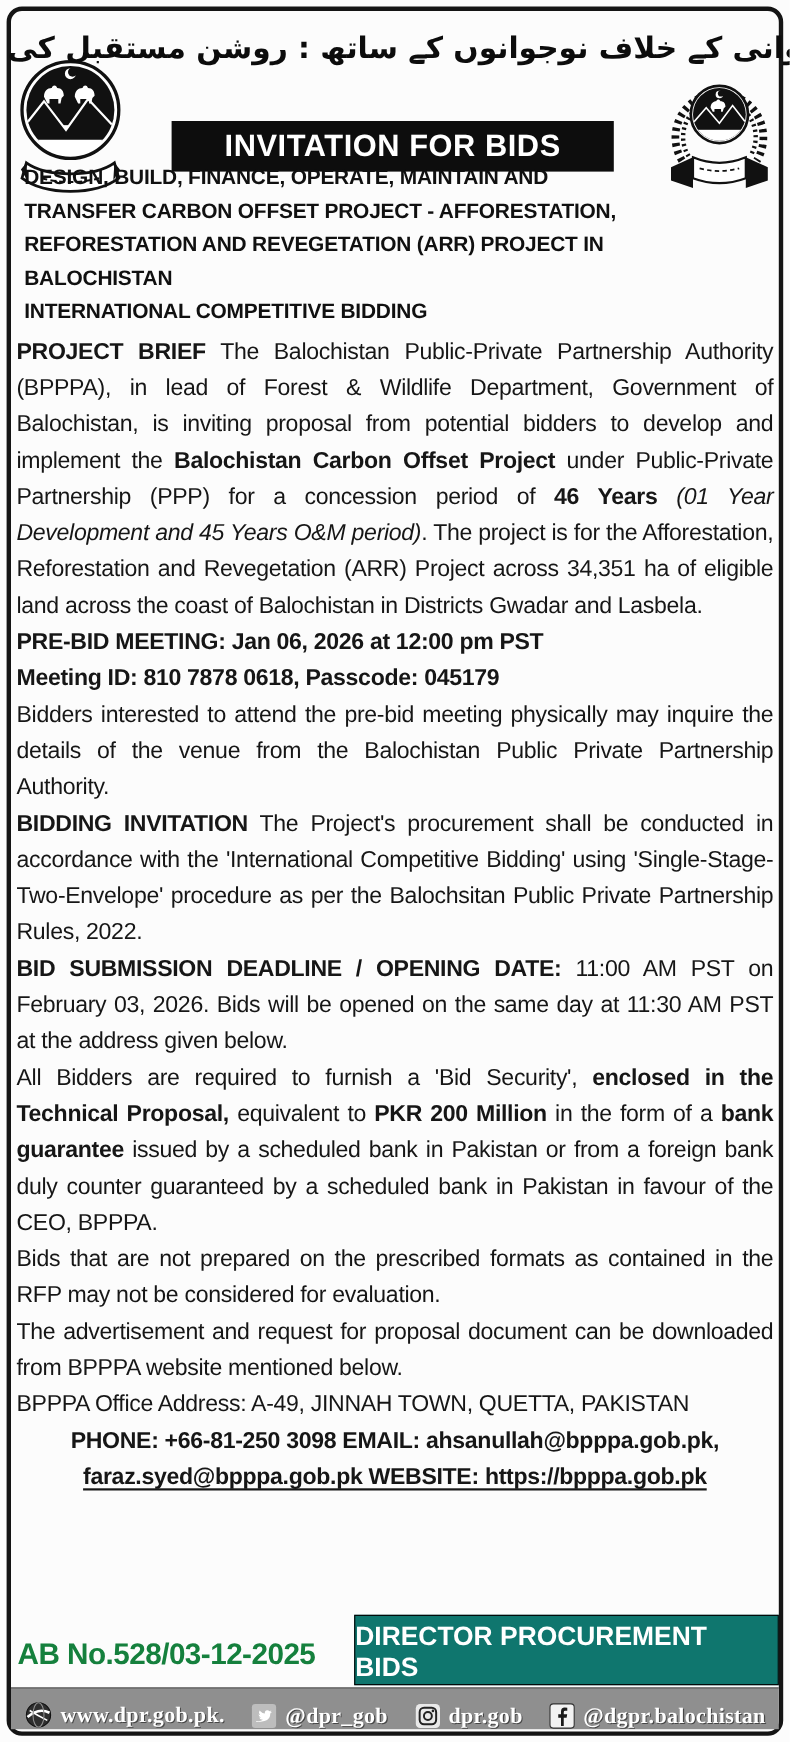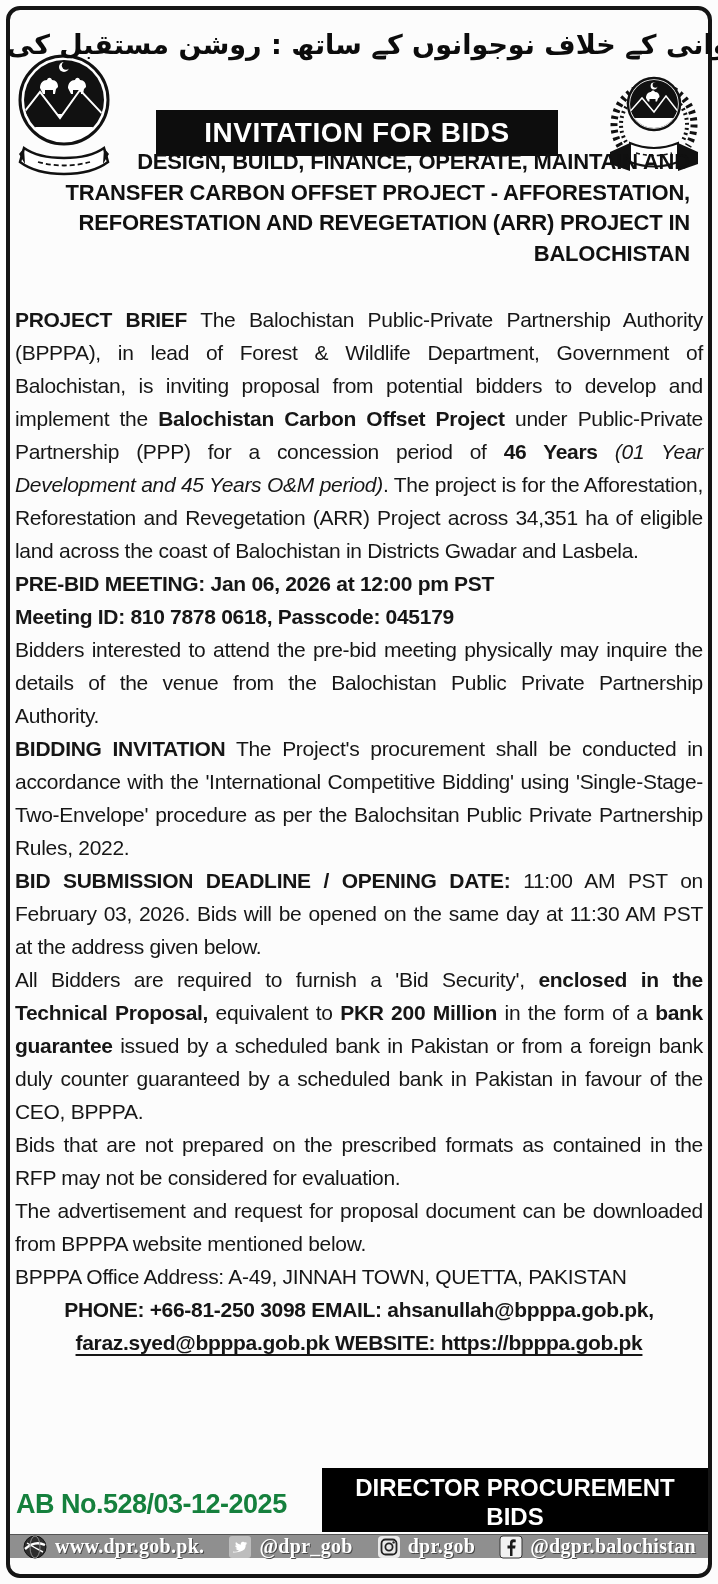--- a/index.html
+++ b/index.html
@@ -19,44 +19,44 @@
     font-size:27px;font-weight:bold;color:#0c0c0c;white-space:nowrap;
   }
   .banner{
     position:absolute;left:156px;top:78px;width:402px;height:46px;background:#0d0d0d;
     color:#ffffff;display:flex;align-items:center;justify-content:center;
     font-size:28px;font-weight:bold;letter-spacing:.5px;margin-top:32px;
   }
 
   
   .title-block{
-    position:absolute;left:22px;right:28px;top:147px;text-align:right;
-    font-weight:bold;font-size:22px;line-height:30.5px;letter-spacing:-0.2px;color:#101010;
+    position:absolute;left:22px;right:28px;top:147px;text-align:left;
+    font-weight:bold;font-size:19px;line-height:30.5px;letter-spacing:-0.2px;color:#101010;
   }
 
   
   .body-block{position:absolute;left:15px;right:15px;top:303px;font-size:21px;line-height:33px;}
   .para{margin:0;text-align:justify;letter-spacing:-0.3px;}
   .align-center{text-align:center;}
   .seg-bold{font-weight:bold;}
   .seg-italic{font-style:italic;}
   .seg-underline{text-decoration:underline;text-underline-offset:4px;}
 
   
   .ref-number{position:absolute;left:16px;top:1489px;font-size:27px;font-weight:bold;letter-spacing:-0.5px;color:#15803d;}
   .sig-box{
-    position:absolute;left:322px;right:10px;top:1468px;height:64px;background:#000000;
-    color:#ffffff;text-align:center;font-weight:bold;font-size:24px;line-height:29px;
+    position:absolute;left:322px;right:10px;top:1468px;height:64px;background:#0f766e;
+    color:#ffffff;text-align:left;font-weight:bold;font-size:24px;line-height:29px;
     box-sizing:border-box;padding-top:4px;border:1px solid #000;
   }
 
   
   .footer-bar{
-    position:absolute;left:10px;right:10px;top:1534px;height:24px;background:#8f8f8f;
-    display:flex;align-items:center;justify-content:space-between;
+    position:absolute;left:10px;right:10px;top:1534px;height:38px;background:#8f8f8f;
+    display:flex;align-items:flex-end;justify-content:space-between;
     padding:0 12px;box-sizing:border-box;
     font-family:"Liberation Serif",serif;font-weight:bold;font-size:20px;color:#ffffff;
     border-top:1px solid #555;
   }
   .footer-item{display:flex;align-items:center;gap:7px;}
   .footer-label{text-shadow:1px 1px 0 #474747;letter-spacing:.3px;white-space:nowrap;}
   .chip{display:inline-flex;align-items:center;justify-content:center;}
 </style>
 </head>
 <body>
@@ -110,20 +110,21 @@
     </svg>
   </div>
 
   <div class="banner">INVITATION FOR BIDS</div>
 
   <div class="title-block">
     <div>DESIGN, BUILD, FINANCE, OPERATE, MAINTAIN AND</div>
     <div>TRANSFER CARBON OFFSET PROJECT - AFFORESTATION,</div>
     <div>REFORESTATION AND REVEGETATION (ARR) PROJECT IN</div>
     <div>BALOCHISTAN</div>
+    <div>INTERNATIONAL COMPETITIVE BIDDING</div>
   </div>
 
   <div class="body-block">
       <p class="para align-justify"><span class="seg-bold">PROJECT BRIEF</span><span class="seg-normal"> The Balochistan Public-Private Partnership Authority (BPPPA), in lead of Forest &amp; Wildlife Department, Government of Balochistan, is inviting proposal from potential bidders to develop and implement the </span><span class="seg-bold">Balochistan Carbon Offset Project</span><span class="seg-normal"> under Public-Private Partnership (PPP) for a concession period of </span><span class="seg-bold">46 Years</span><span class="seg-normal"> </span><span class="seg-italic">(01 Year Development and 45 Years O&amp;M period)</span><span class="seg-normal">. The project is for the Afforestation, Reforestation and Revegetation (ARR) Project across 34,351 ha of eligible land across the coast of Balochistan in Districts Gwadar and Lasbela.</span></p>
       <p class="para align-justify"><span class="seg-bold">PRE-BID MEETING: </span><span class="seg-bold">Jan 06, 2026 at 12:00 pm PST</span></p>
       <p class="para align-justify"><span class="seg-bold">Meeting ID: </span><span class="seg-bold">810 7878 0618, </span><span class="seg-bold">Passcode: </span><span class="seg-bold">045179</span></p>
       <p class="para align-justify"><span class="seg-normal">Bidders interested to attend the pre-bid meeting physically may inquire the details of the venue from the Balochistan Public Private Partnership Authority.</span></p>
       <p class="para align-justify"><span class="seg-bold">BIDDING INVITATION</span><span class="seg-normal"> The Project's procurement shall be conducted in accordance with the 'International Competitive Bidding' using 'Single-Stage-Two-Envelope' procedure as per the Balochsitan Public Private Partnership Rules, 2022.</span></p>
       <p class="para align-justify"><span class="seg-bold">BID SUBMISSION DEADLINE / OPENING DATE:</span><span class="seg-normal"> 11:00 AM PST on February 03, 2026. Bids will be opened on the same day at 11:30 AM PST at the address given below.</span></p>
       <p class="para align-justify"><span class="seg-normal">All Bidders are required to furnish a 'Bid Security', </span><span class="seg-bold">enclosed in the Technical Proposal,</span><span class="seg-normal"> equivalent to </span><span class="seg-bold">PKR 200 Million</span><span class="seg-normal"> in the form of a </span><span class="seg-bold">bank guarantee</span><span class="seg-normal"> issued by a scheduled bank in Pakistan or from a foreign bank duly counter guaranteed by a scheduled bank in Pakistan in favour of the CEO, BPPPA.</span></p>

